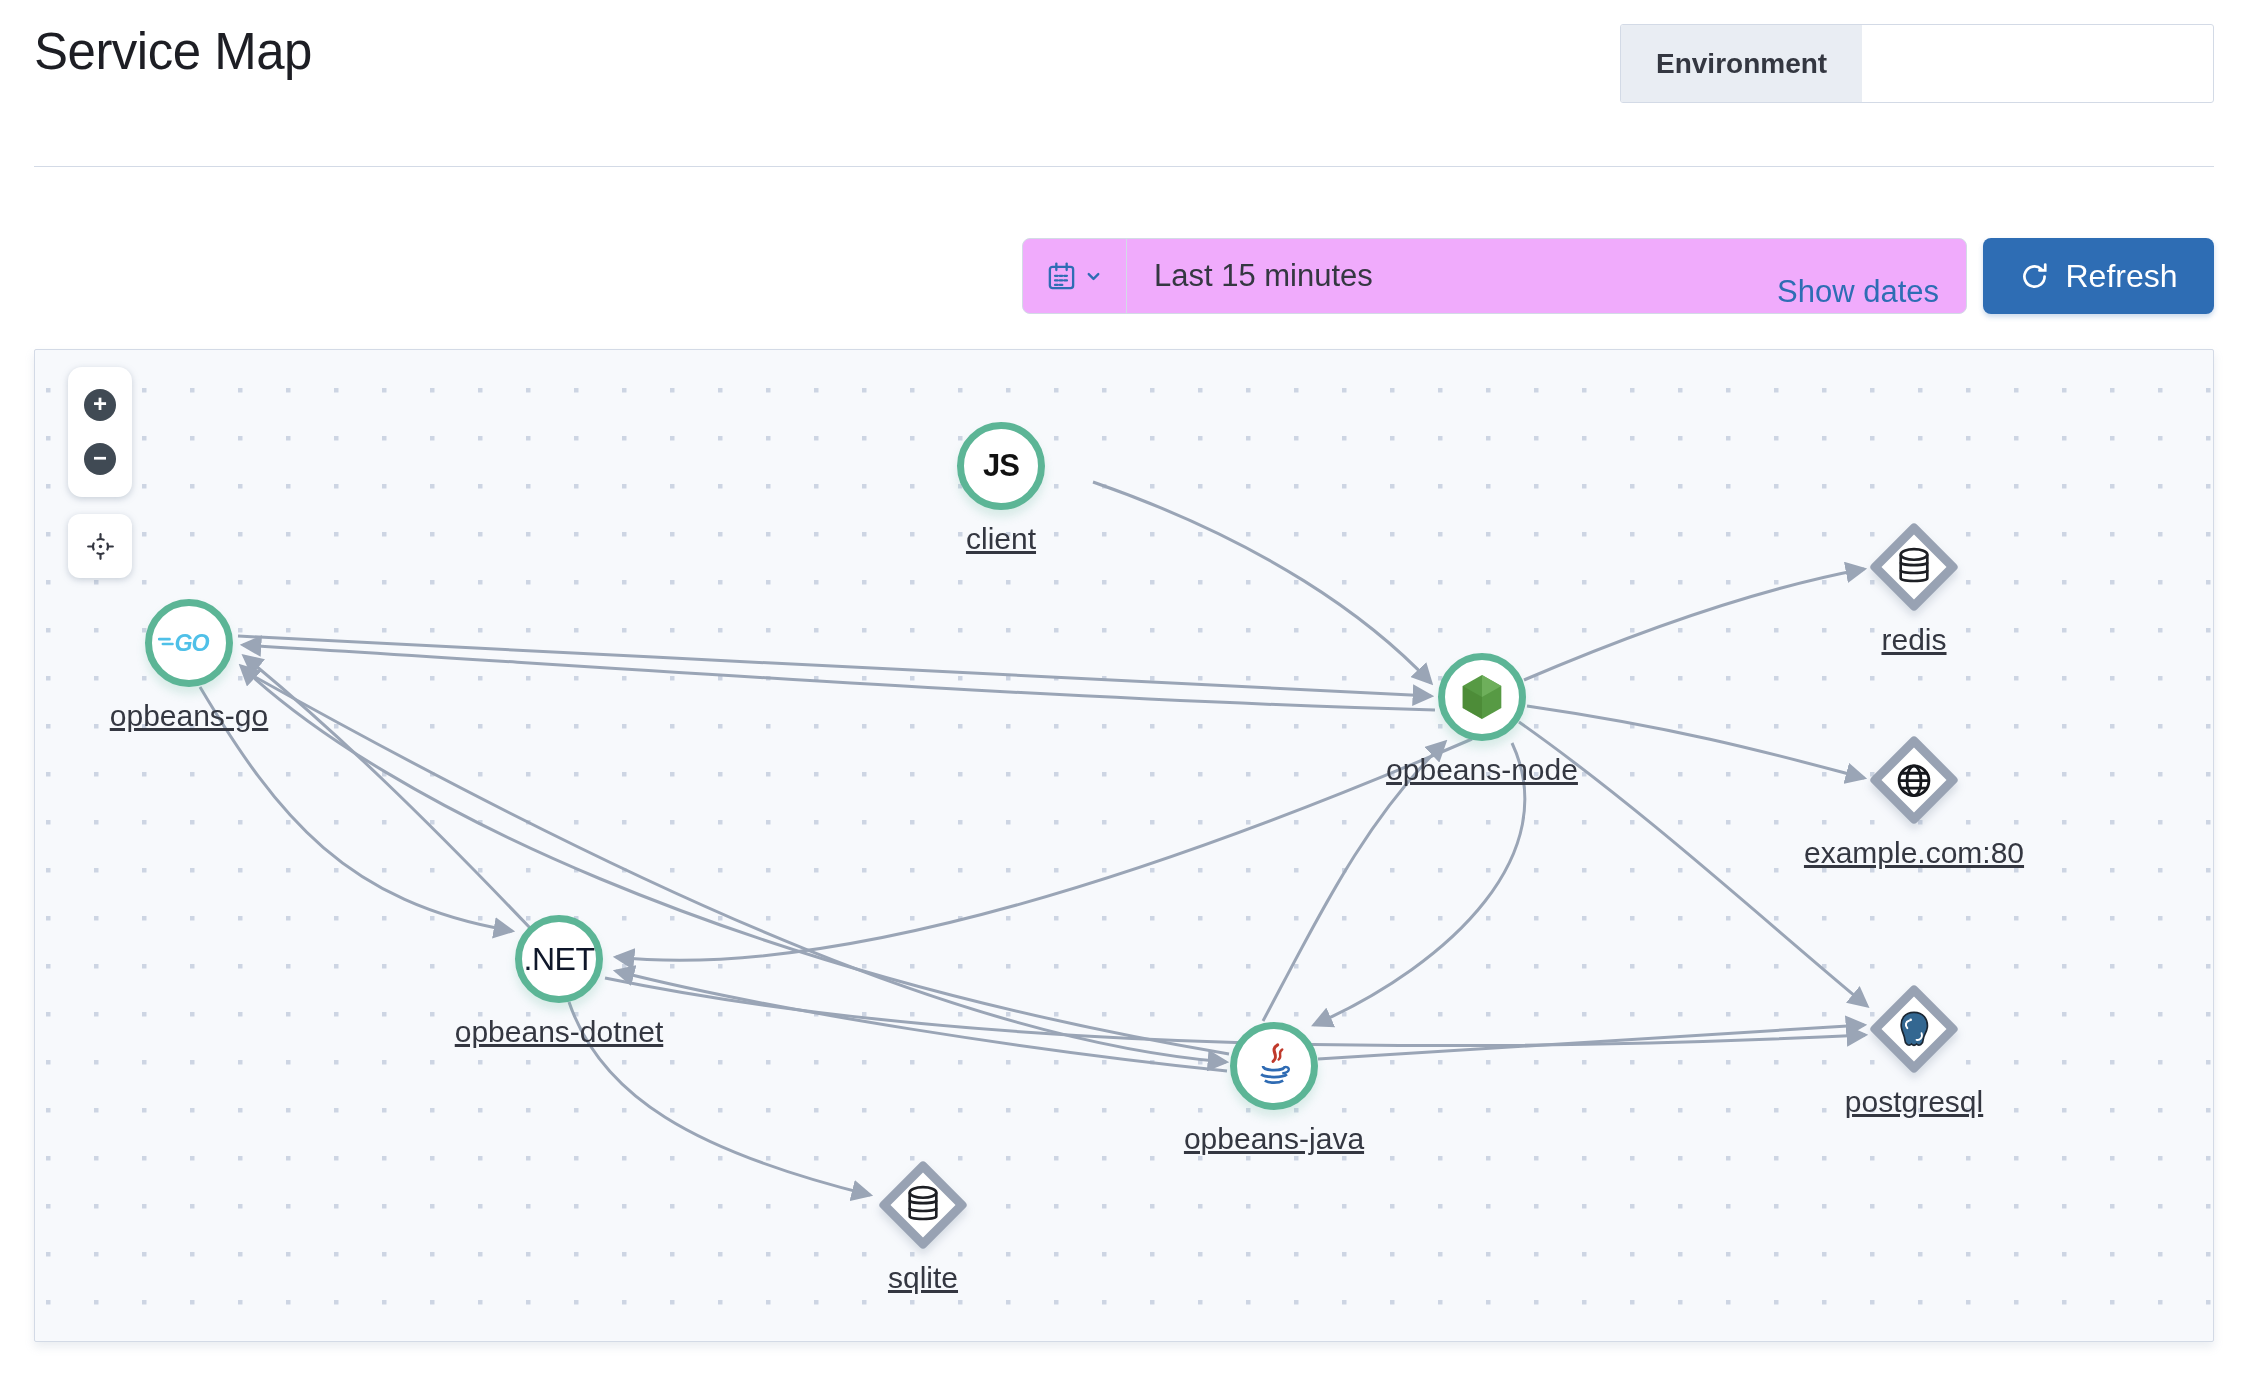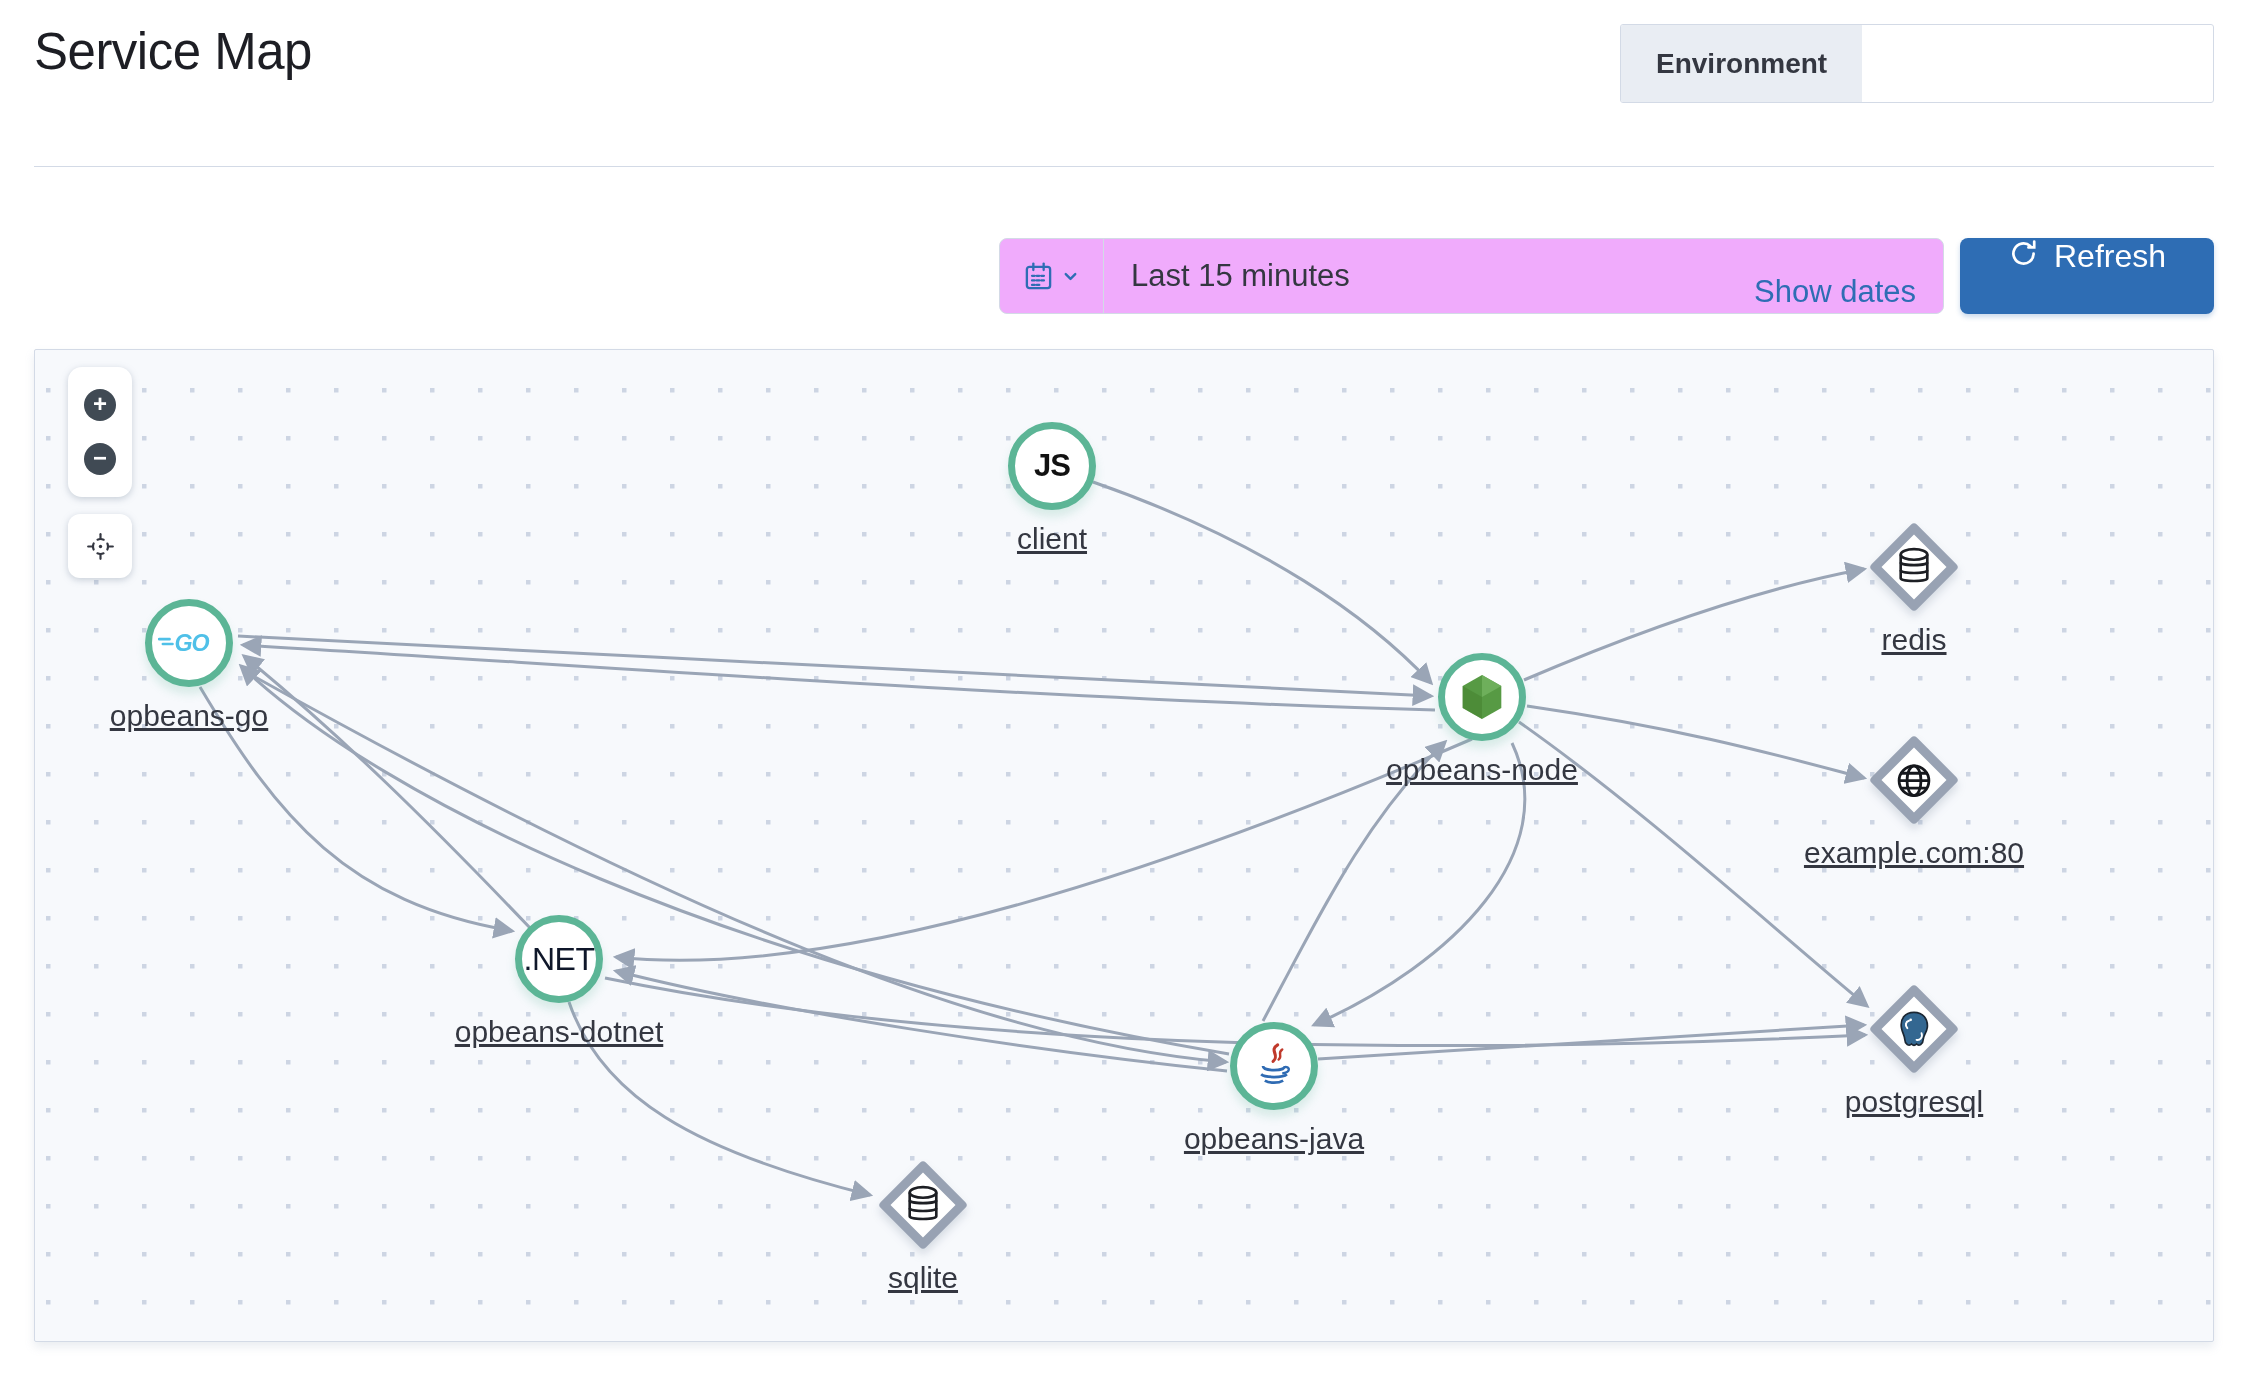--- a/index.html
+++ b/index.html
@@ -20,22 +20,22 @@
 
   
   .toolbar { position:absolute; top:238px; right:34px; display:flex; gap:16px; }
   .datepicker { width:945px; height:76px; border:1px solid #d3dae6; border-radius:8px;
     background:#f0abfc; display:flex; align-items:center;justify-content:space-between; }
   .cal-btn { width:104px; height:100%; display:flex; align-items:center; justify-content:center;
     gap:7px; border:none; border-right:1px solid #d3dae6; background:transparent; cursor:pointer; }
   .time-text { margin-left:27px; font-size:31px; color:#343741; }
   .show-dates { margin-left:auto; margin-right:27px; font-size:31px; color:#2e6db4;
     text-decoration:none; cursor:pointer;margin-top:32px; }
-  .refresh-btn { width:254px; height:76px; border:none; border-radius:8px; background:#2e6db4;
-    color:#fff; font-size:32px; font-weight:500; display:flex; align-items:flex-start; justify-content:center;
+  .refresh-btn { width:231px; height:76px; border:none; border-radius:8px; background:#2e6db4;
+    color:#fff; font-size:32px; font-weight:500; display:flex; align-items:center; justify-content:center;
     gap:15px; cursor:pointer; font-family:inherit; box-shadow:0 3px 5px rgba(46,109,180,.25); }
 
   
   .map-canvas { position:absolute; left:34px; top:349px; width:2180px; height:993px;
     border:1px solid #d3dae6; border-radius:2px; background:#f7f9fc;
     box-shadow:0 5px 10px rgba(140,155,180,.18); overflow:hidden; }
   .edges-svg { position:absolute; left:0; top:0; }
 
   .node { position:absolute; }
   .svc-wrap { width:88px; height:88px; }
@@ -139,21 +139,21 @@
           <path d="M 1489 330 C 1620 274 1732 237 1829 219" marker-end="url(#arrow)"></path>
           <path d="M 1492 356 C 1650 379 1742 405 1829 428" marker-end="url(#arrow)"></path>
           <path d="M 1484 372 C 1612 462 1742 582 1832 656" marker-end="url(#arrow)"></path>
           <path d="M 1283 709 C 1500 696 1702 683 1829 675" marker-end="url(#arrow)"></path>
           <path d="M 570 628 C 950 706 1452 703 1830 685" marker-end="url(#arrow)"></path>
           <path d="M 534 652 C 566 746 658 801 835 845" marker-end="url(#arrow)"></path>
         </g>
     </svg>
 
     <div id="nodes-layer">
-        <div class="node svc-wrap" style="left: 973px; top: 72px;">
+        <div class="node svc-wrap" style="left: 922px; top: 72px;">
           <div class="svc-circle">
             <span class="icon">
               <span style="font-weight:700;font-size:31px;color:#111;letter-spacing:-1px">JS</span>
             </span>
           </div>
           <div class="nlabel">client</div>
         </div>
         <div class="node svc-wrap" style="left: 110px; top: 249px;">
           <div class="svc-circle">
             <span class="icon">

